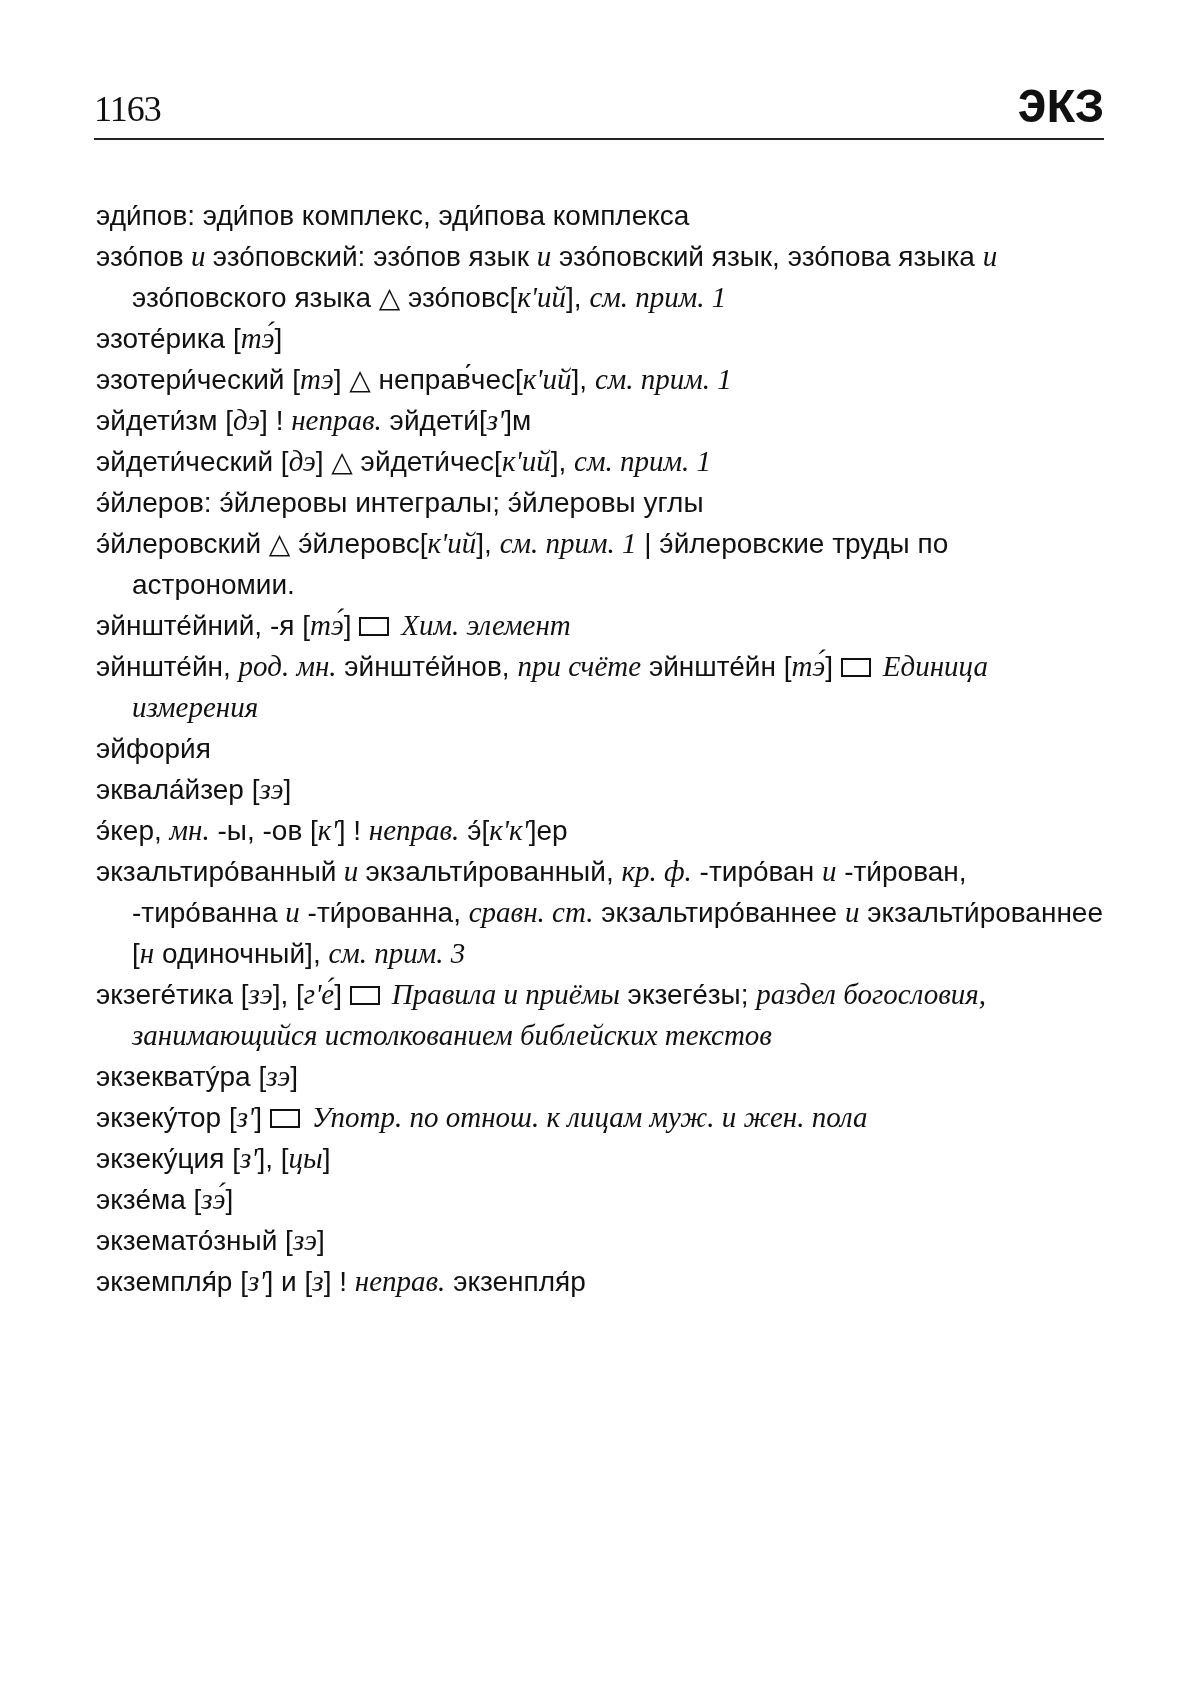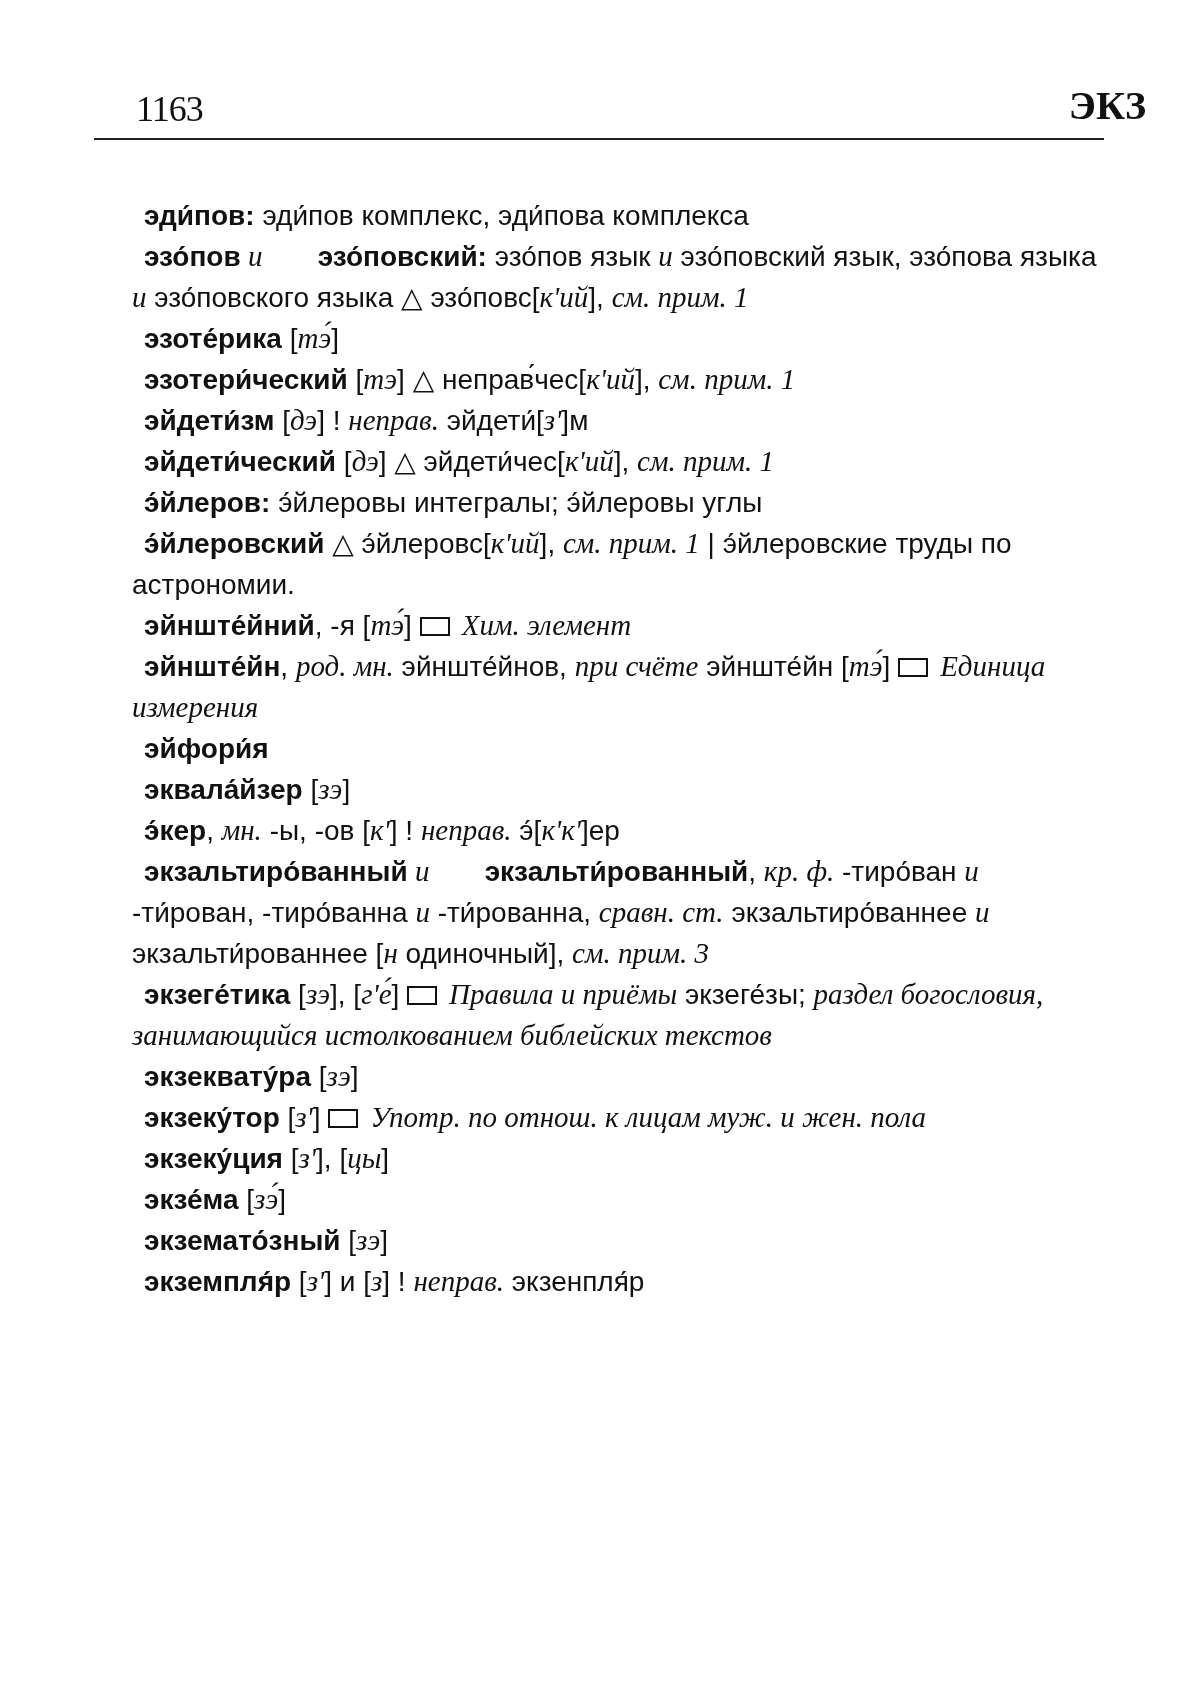--- a/index.html
+++ b/index.html
@@ -2,41 +2,41 @@
 <html><head>
   <meta charset="utf-8">
   <style>
     html, body { margin: 0; padding: 0; background: #ffffff; }
     body {
       width: 1178px; height: 1700px; position: relative; overflow: hidden;
       font-family: "Liberation Serif", "DejaVu Serif", serif;
       color: #111111;
     }
     .page-header {
-      position: absolute; left: 94px; top: 82px; width: 1010px; height: 60px; margin-left: 42px;
+      position: absolute; left: 94px; top: 82px; width: 1010px; height: 60px;
     }
     .page-number {
       position: absolute; left: 0; top: 6px;
       font-family: "Liberation Serif", serif; font-size: 36px; letter-spacing: -1px;
     }
     .running-head {
       position: absolute; right: 0; top: 0;
-      font-family: Liberation Serif, serif; font-size: 40px; font-weight: bold;
+      font-family: Liberation Mono, monospace; font-size: 48px; font-weight: bold;
     }
     .header-rule {
       position: absolute; left: 94px; top: 138px; width: 1010px; height: 0;
       border-top: 2px solid #222;
     }
     .entries {
       position: absolute; left: 96px; top: 195px; width: 1010px;
       font-family: "Liberation Sans", "DejaVu Sans", sans-serif;
       font-size: 28px; line-height: 41px;
     }
     .entry { padding-left: 36px; text-indent: -36px; }
-    .hw { font-weight: bold; margin-left: 48px; }
+    .hw { font-weight: normal; }
     .it { font-family: "Liberation Serif", serif; font-style: italic; font-size: 29px; }
     .box {
       display: inline-block; width: 30px; height: 19px; border: 2.5px solid #111;
       vertical-align: -1px; margin-right: 12px; box-sizing: border-box; text-indent: 0;
     }
   </style>
 </head>
 <body>
 
 <div class="page-header">

